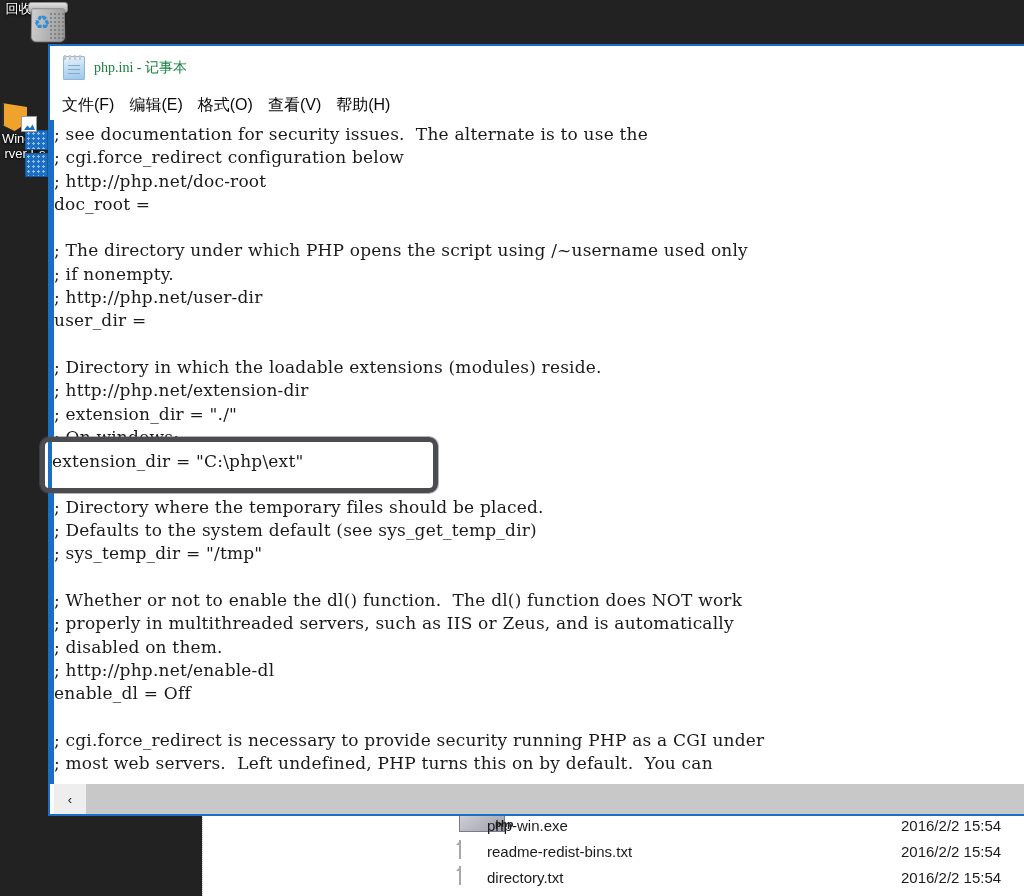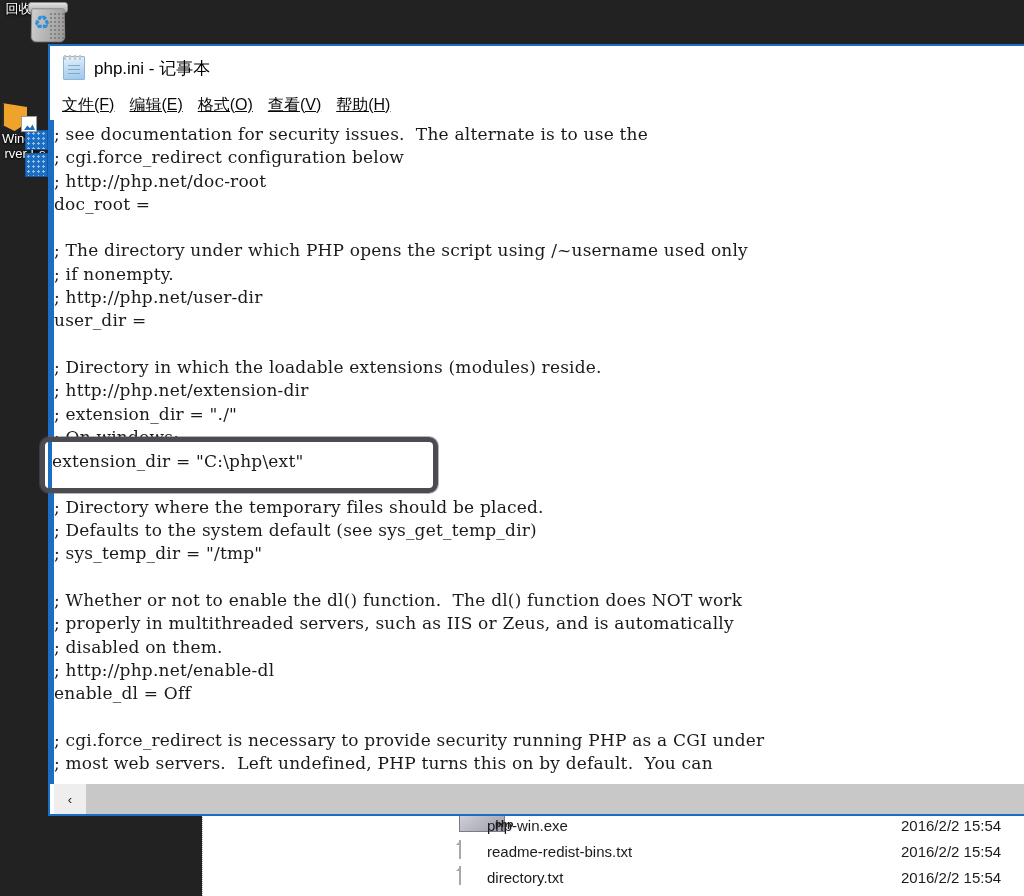--- a/index.html
+++ b/index.html
@@ -148,31 +148,31 @@
   }
   .np-icon::before{
     content:""; position:absolute; left:0; top:-2px; width:100%; height:5px;
     background: repeating-linear-gradient(90deg,#c6c6c6 0 2px, transparent 2px 5px);
   }
   .np-icon::after{
     content:""; position:absolute; left:4px; top:8px; right:4px; height:10px;
     background: repeating-linear-gradient(180deg,#7fa9cd 0 1px, transparent 1px 4px);
   }
   #np-title {
-    font-size: 17px; color: #000000;
-    font-family: Liberation Sans, sans-serif;
+    font-size: 14px; color: #15803d;
+    font-family: Liberation Serif, serif;
   }
   #np-menubar {
     height: 30px;
     display: flex; align-items: center;
     padding-left: 12px;
     font-size: 16px; color: #0a0a0a;
     background: #ffffff;
   }
-  #np-menubar .mi { padding: 0 8px 0 0; margin-right: 7px; cursor: default; white-space: nowrap; text-decoration: underline; }
+  #np-menubar .mi { padding: 0 8px 0 0; margin-right: 7px; cursor: default; white-space: nowrap; }
 
   #np-textwrap {
     position: absolute;
     left: 0; right: 0; top: 74px; bottom: 0;
     background: #ffffff;
   }
   #np-leftedge {
     position:absolute; left:0; top:0; bottom:30px; width:4px;
     background:#1a6fc4;
   }

